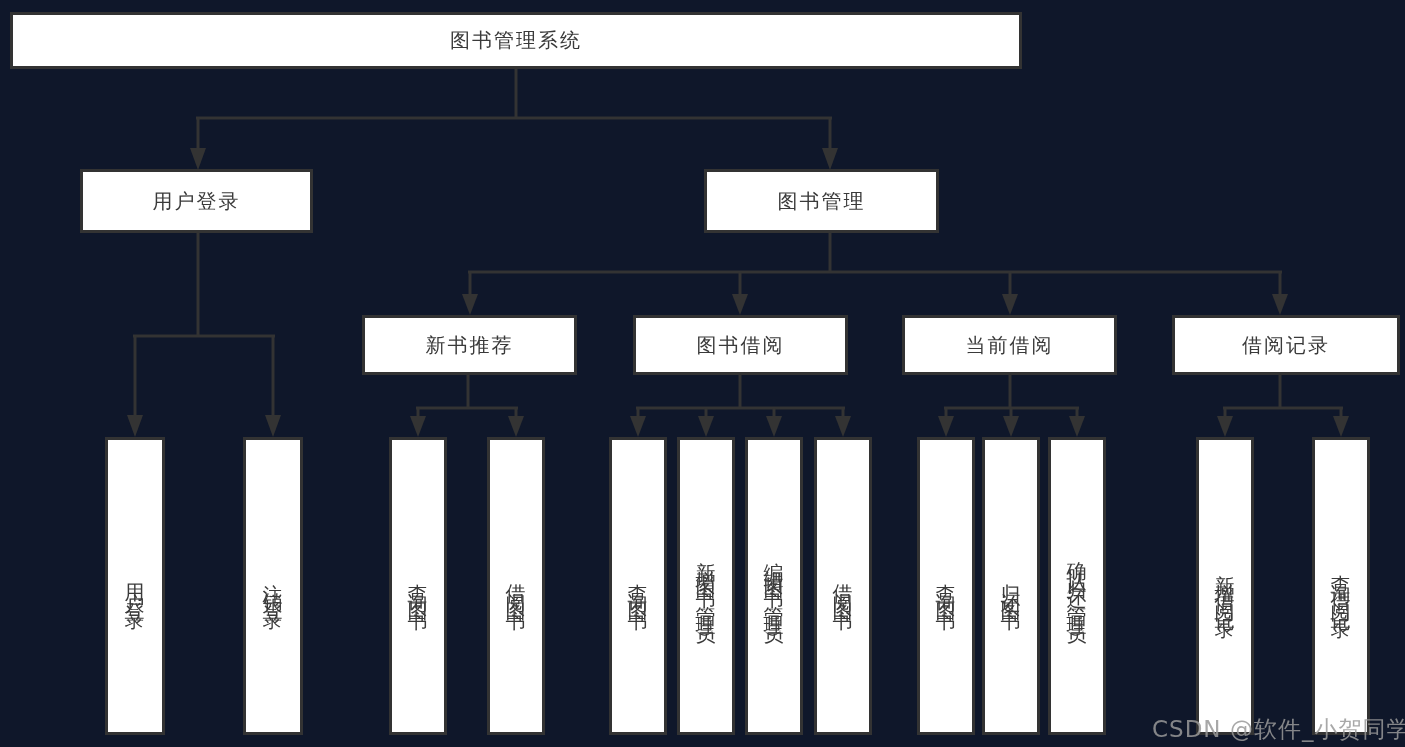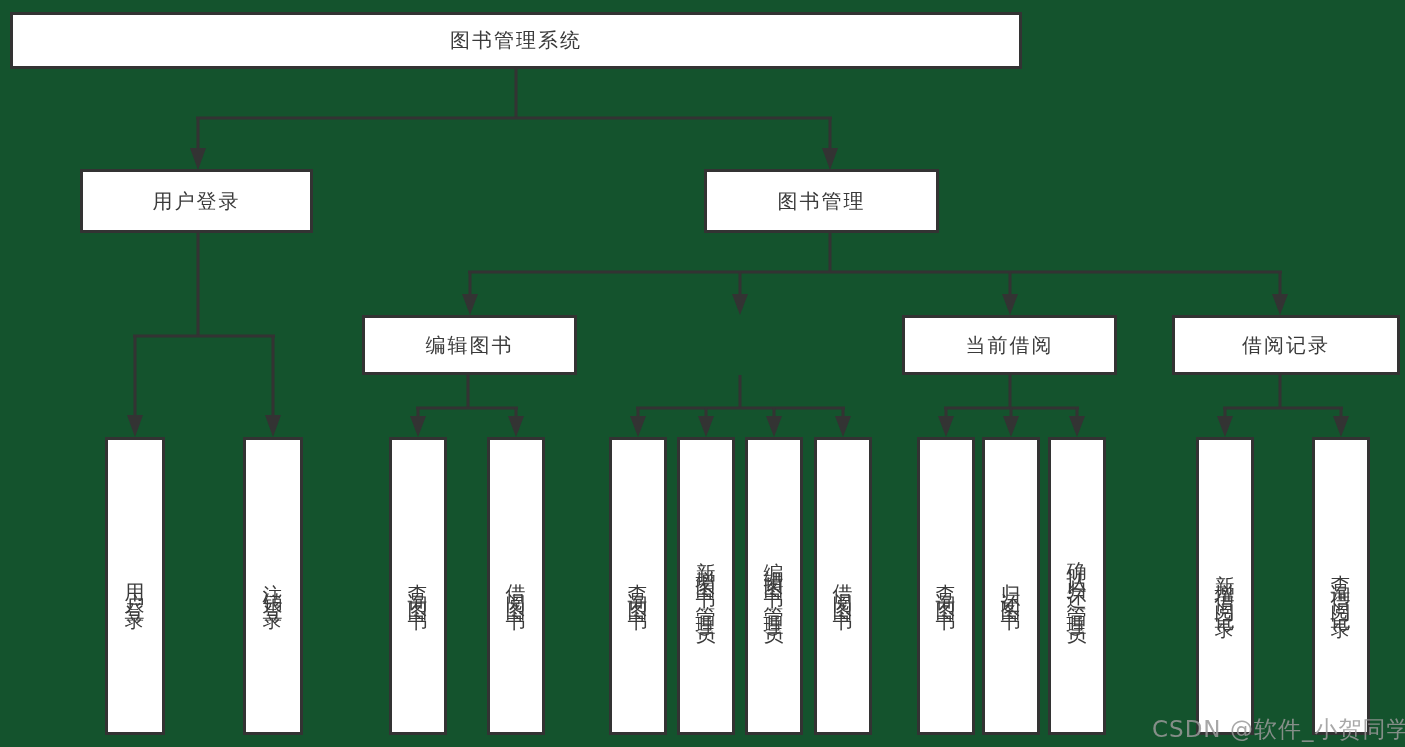--- a/index.html
+++ b/index.html
@@ -1,21 +1,21 @@
 <!DOCTYPE html>
 <html><head>
 <meta charset="utf-8">
 <title>Diagram</title>
 <style>
   html, body { margin: 0; padding: 0; background: #ffffff; }
   .canvas {
     position: relative;
     width: 1405px;
     height: 747px;
-    background: #14532d;
+    background: #0f172a;
     font-family: "DejaVu Sans", "Liberation Sans", sans-serif;
     overflow: hidden;
   }
   .wires {
     position: absolute;
     left: 0; top: 0;
     width: 1405px; height: 747px;
   }
   .wires line { stroke: #333333; stroke-width: 3; }
   .wires polygon { fill: #333333; }
@@ -159,21 +159,22 @@
       <line x1="1341" y1="408" x2="1341" y2="418"></line>
       <polygon points="1333,416 1349,416 1341,437"></polygon>
     </g>
   </svg>
 
   <div class="box root-box">图书管理系统</div>
 
   <div class="box l2-a">用户登录</div>
   <div class="box l2-b">图书管理</div>
 
-  <div class="box l3-a">编辑图书</div>
+  <div class="box l3-a">新书推荐</div>
+  <div class="box l3-b">图书借阅</div>
   <div class="box l3-c">当前借阅</div>
   <div class="box l3-d">借阅记录</div>
 
   <div class="vbox leaf-1">用户登录</div>
   <div class="vbox leaf-2">注销登录</div>
   <div class="vbox leaf-3">查询图书</div>
   <div class="vbox leaf-4">借阅图书</div>
   <div class="vbox leaf-5">查询图书</div>
   <div class="vbox leaf-6">新增图书（管理员）</div>
   <div class="vbox leaf-7">编辑图书（管理员）</div>

